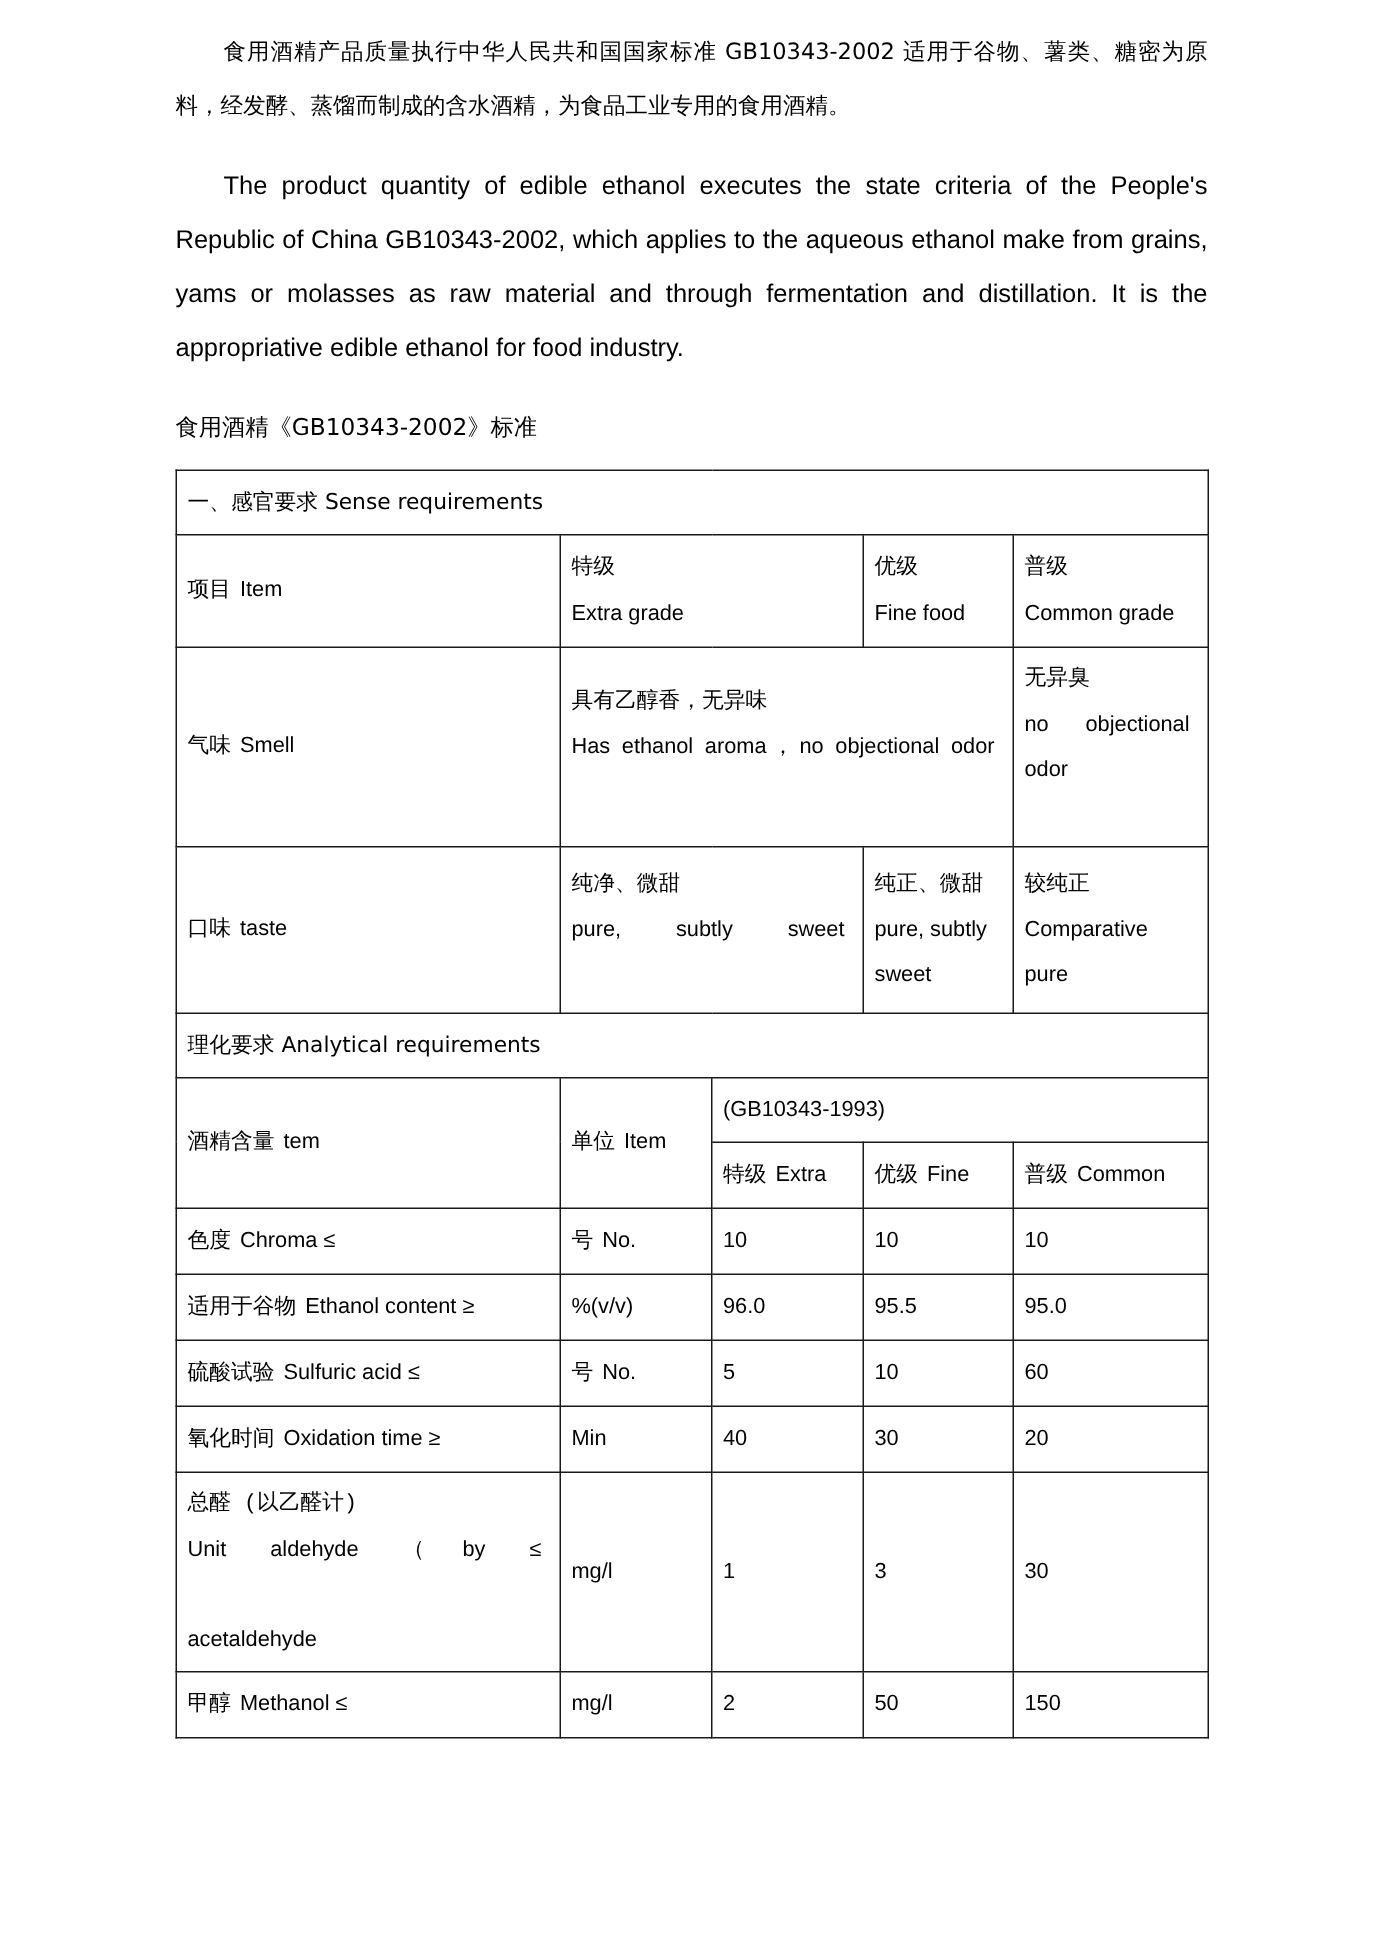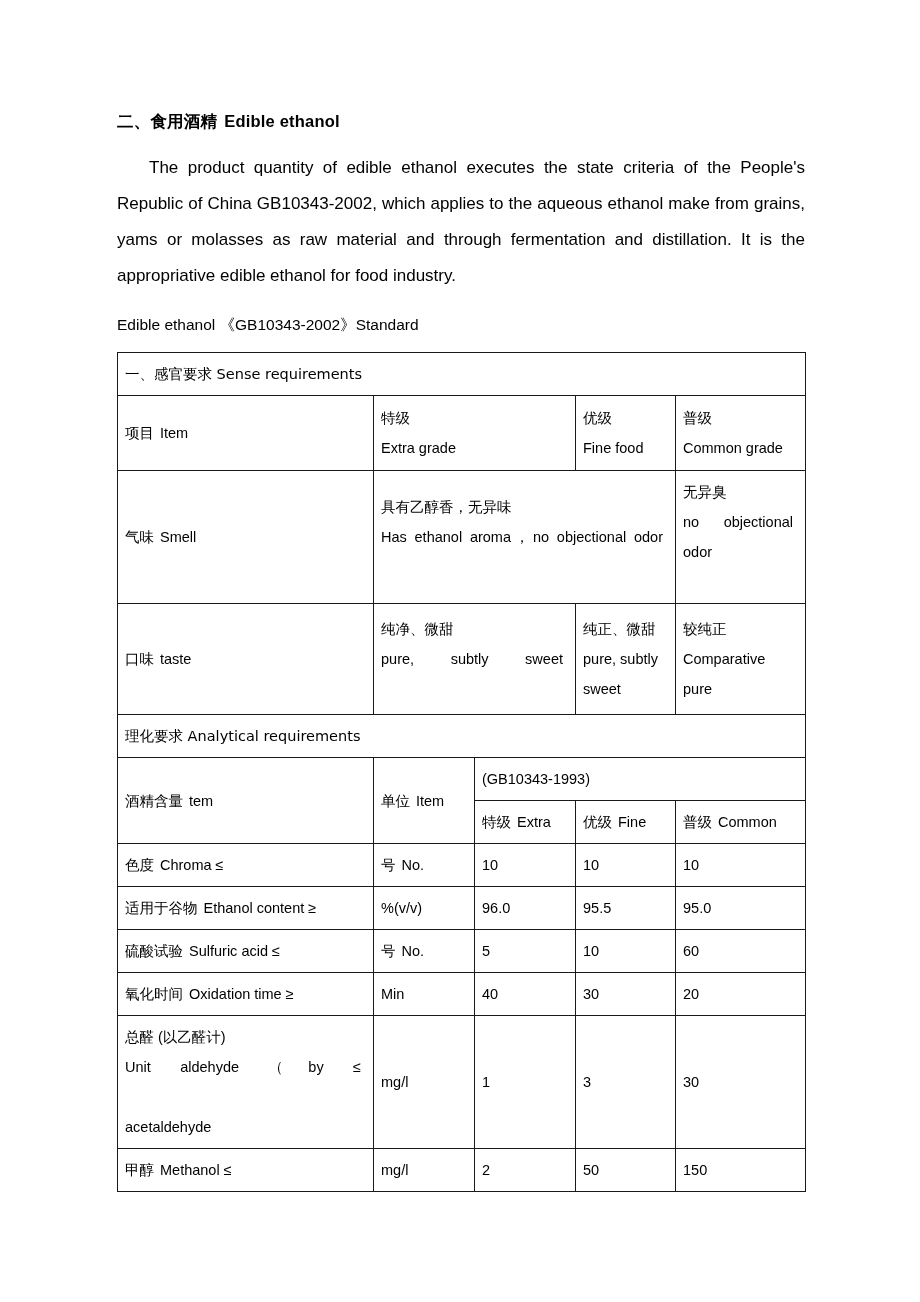--- a/index.html
+++ b/index.html
@@ -96,21 +96,21 @@
   }
   td.cn {
     font-family: "DejaVu Sans", "Liberation Sans", sans-serif;
   }
   td.section-head {
     line-height: 30px;
     padding-top: 3px;
     padding-bottom: 3px;
   }
   .mixed .cntext {
-    font-family: Liberation Sans, sans-serif;
+    font-family: Liberation Mono, monospace;
   }
   .mixed .entext {
     font-family: "Liberation Sans", "DejaVu Sans", sans-serif;
   }
   .line {
     display: block;
   }
   .justify {
     display: block;
     text-align: justify;
@@ -134,28 +134,26 @@
     display: inline-block;
     width: 6px;
   }
 </style>
 </head>
 <body>
 
 <div class="page">
   <div class="content">
 
-    <div class="doc-heading">
-      <span class="cn">二、食用酒精</span><span class="en">Edible ethanol</span>
-    </div>
-
+
+    <p class="para para-cn">食用酒精产品质量执行中华人民共和国国家标准 GB10343-2002 适用于谷物、薯类、糖密为原料，经发酵、蒸馏而制成的含水酒精，为食品工业专用的食用酒精。</p>
 
     <p class="para para-en">The product quantity of edible ethanol executes the state criteria of the People's Republic of China GB10343-2002, which applies to the aqueous ethanol make from grains, yams or molasses as raw material and through fermentation and distillation. It is the appropriative edible ethanol for food industry.</p>
 
-    <div class="std-line std-en">Edible ethanol 《GB10343-2002》Standard</div>
+    <div class="std-line std-cn">食用酒精《GB10343-2002》标准</div>
 
     <table class="spec">
       <colgroup>
         <col style="width:256px">
         <col style="width:101px">
         <col style="width:101px">
         <col style="width:100px">
         <col style="width:130px">
       </colgroup>
 

